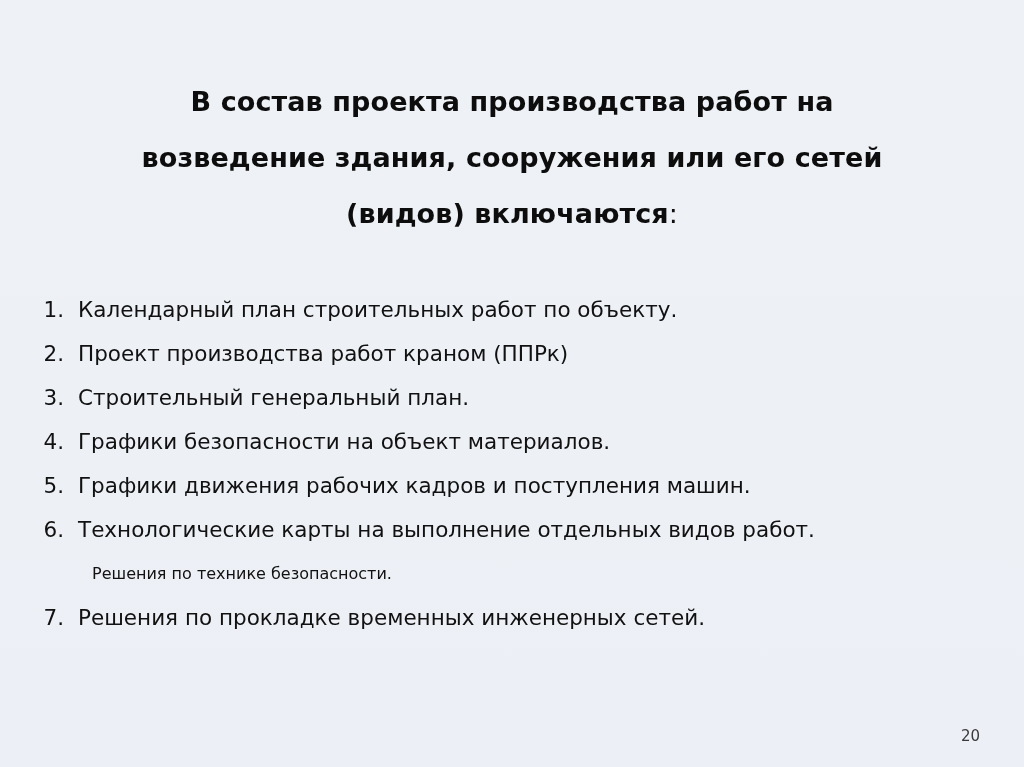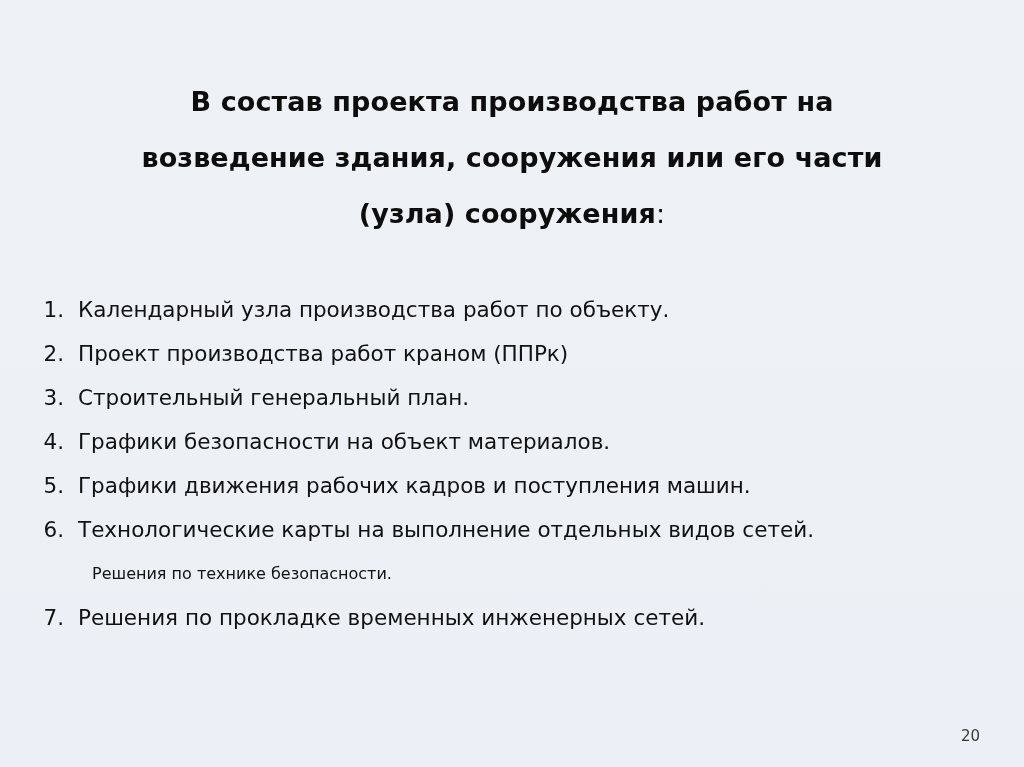--- a/index.html
+++ b/index.html
@@ -76,29 +76,29 @@
     margin-top: 44px;
   }
 </style>
 </head>
 <body>
 
 <div class="slide">
 
   <div class="title-block">
     <div class="title-line">В состав проекта производства работ на</div>
-    <div class="title-line">возведение здания, сооружения или его части</div>
-    <div class="title-line"><span>(узла) сооружения</span><span class="thin">:</span></div>
+    <div class="title-line">возведение здания, сооружения или его сетей</div>
+    <div class="title-line"><span>(видов) включаются</span><span class="thin">:</span></div>
   </div>
 
   <div class="list-block">
 
     <div class="list-item">
       <span class="list-num">1.</span>
-      <span class="list-text">Календарный узла производства работ по объекту.</span>
+      <span class="list-text">Календарный план строительных работ по объекту.</span>
     </div>
 
     <div class="list-item">
       <span class="list-num">2.</span>
       <span class="list-text">Проект производства работ краном (ППРк)</span>
     </div>
 
     <div class="list-item">
       <span class="list-num">3.</span>
       <span class="list-text">Строительный генеральный план.</span>
@@ -109,21 +109,21 @@
       <span class="list-text">Графики безопасности на объект материалов.</span>
     </div>
 
     <div class="list-item">
       <span class="list-num">5.</span>
       <span class="list-text">Графики движения рабочих кадров и поступления машин.</span>
     </div>
 
     <div class="list-item">
       <span class="list-num">6.</span>
-      <span class="list-text">Технологические карты на выполнение отдельных видов сетей.</span>
+      <span class="list-text">Технологические карты на выполнение отдельных видов работ.</span>
     </div>
 
     <div class="sub-line">Решения по технике безопасности.</div>
 
     <div class="list-item">
       <span class="list-num">7.</span>
       <span class="list-text">Решения по прокладке временных инженерных сетей.</span>
     </div>
 
   </div>

